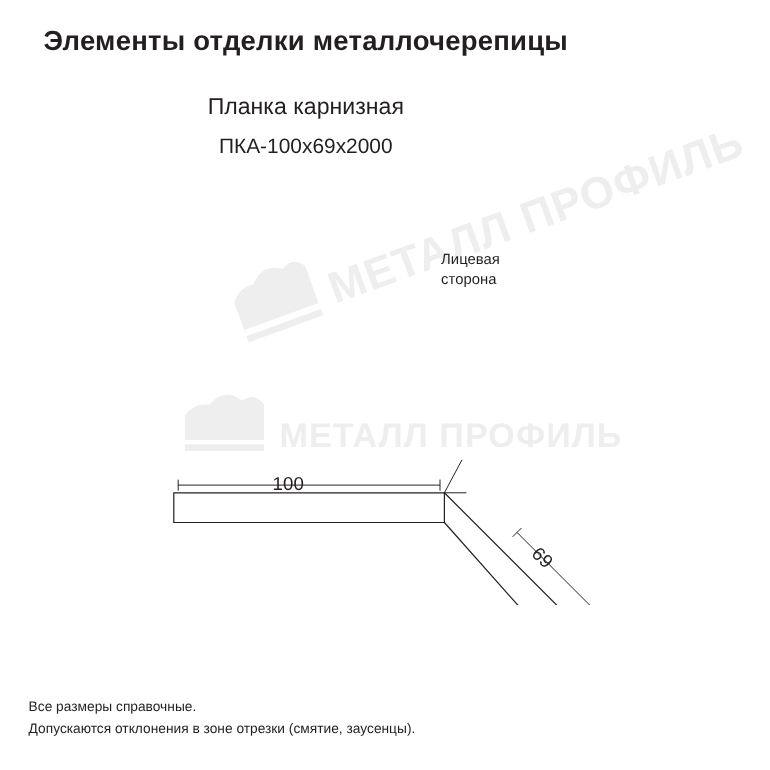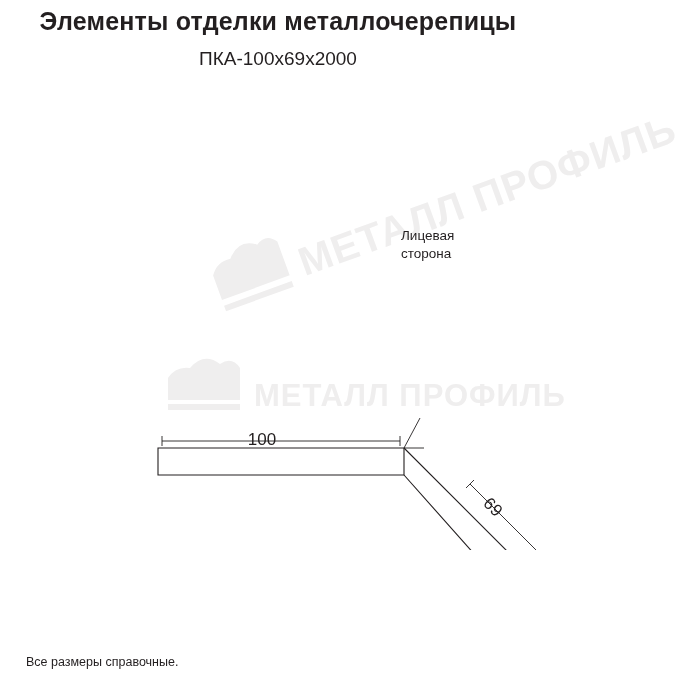--- a/index.html
+++ b/index.html
@@ -15,21 +15,21 @@
     position: relative;
     overflow: hidden;
   }
   .page {
     position: relative;
     width: 700px;
     height: 700px;
   }
   .title-block {
     position: absolute;
-    top: 6px;
+    top: 22px;
     left: 0;
     width: 556px;
     text-align: center;
   }
   .title-main {
     font-size: 25px;
     font-weight: bold;
     letter-spacing: 0.2px;
     line-height: 1.2;
   }
@@ -106,20 +106,21 @@
             <rect x="0" y="4" width="72" height="6"></rect>
           </g>
           <text x="86" y="6" font-family="Liberation Sans, sans-serif" font-size="31" font-weight="bold" fill="#efeeee" letter-spacing="1">МЕТАЛЛ ПРОФИЛЬ</text>
         </g>
       </g>
     </svg>
   </div>
 
   <div class="title-block">
     <div class="title-main">Элементы отделки металлочерепицы</div>
+    <div class="title-sub">Планка карнизная</div>
     <div class="title-code">ПКА-100х69х2000</div>
   </div>
 
   <div class="drawing">
     <svg width="700" height="390" viewBox="0 0 700 390" xmlns="http://www.w3.org/2000/svg">
       <g stroke="#231f20" fill="none" stroke-width="1.1" stroke-linejoin="miter" stroke-linecap="butt">
 
         <path d="M158,288 L404,288 L404,315 L158,315 Z"></path>
 
         <path d="M404,288 L528,412 L508,432 L404,315"></path>
@@ -144,15 +145,16 @@
       <text class="lbl" x="489" y="351" text-anchor="middle" transform="rotate(45 489 351)">69</text>
       <text class="lbl" x="461" y="460" text-anchor="middle">10</text>
 
       <text class="lbl-face" x="401" y="80">Лицевая</text>
       <text class="lbl-face" x="401" y="98">сторона</text>
     </svg>
   </div>
 
   <div class="footnotes">
     <div>Все размеры справочные.</div>
+    <div>Допускаются отклонения в зоне отрезки (смятие, заусенцы).</div>
   </div>
 
 </div>
 
 </body></html>

